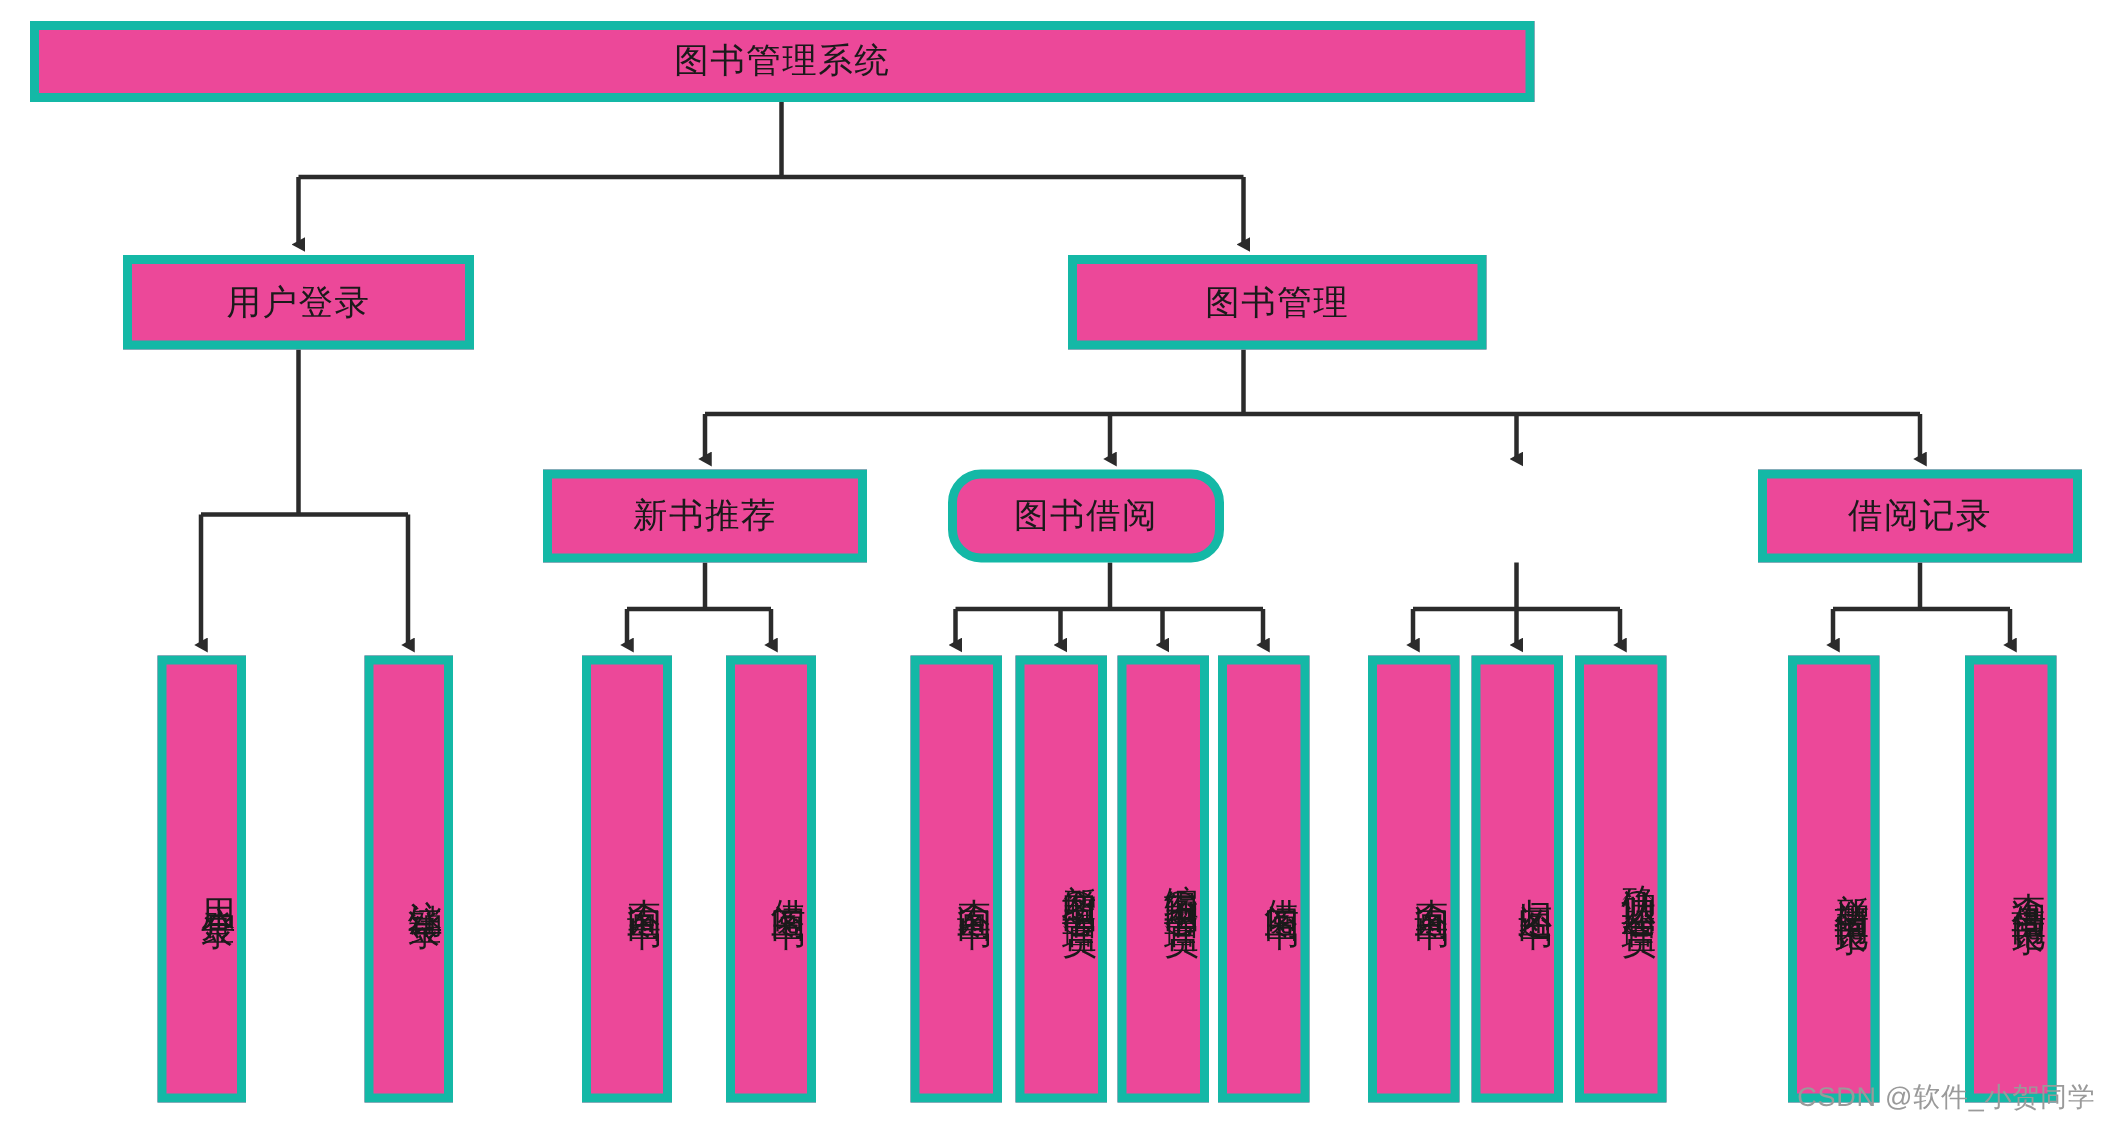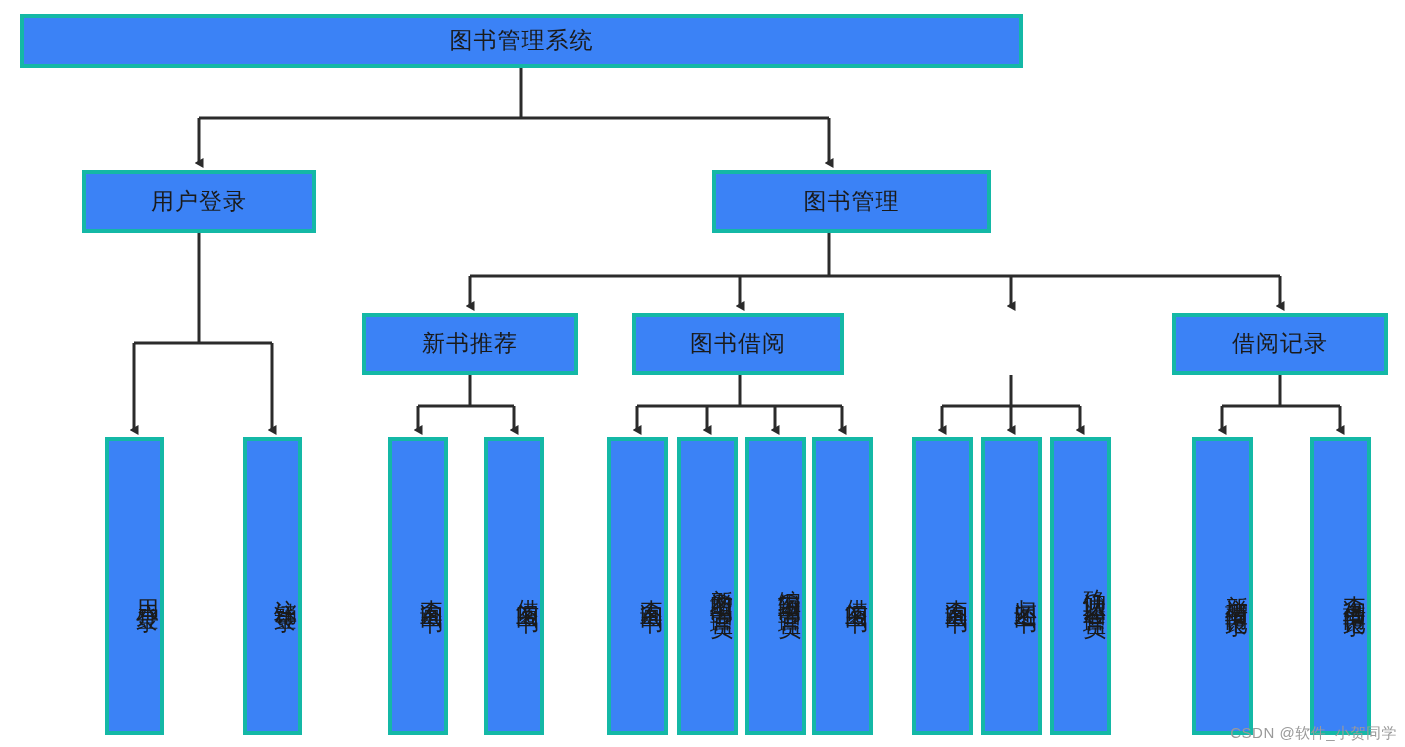--- a/index.html
+++ b/index.html
@@ -22,22 +22,22 @@
     position: absolute;
     left: 0;
     top: 0;
     width: 1405px;
     height: 747px;
     pointer-events: none;
   }
   .node {
     position: absolute;
     box-sizing: border-box;
-    background: #3b82f6;
-    border: 4px solid #14b8a6;
+    background: #ec4899;
+    border: 6px solid #14b8a6;
     display: flex;
     align-items: center;
     justify-content: center;
     color: #1a1a1a;
   }
   .node.horiz {
     font-size: 23px;
     letter-spacing: 1px;
     line-height: 1.2;
   }
@@ -51,21 +51,21 @@
     letter-spacing: 4px;
     line-height: 1.1;
     padding-top: 6px;
     align-items: flex-start;
     justify-content: center;
   }
   .watermark {
     position: absolute;
     right: 8px;
     bottom: 4px;
-    font-size: 15px;
+    font-size: 18px;
     color: #9a9a9a;
     letter-spacing: 0.5px;
     white-space: nowrap;
   }
 </style>
 </head>
 <body>
 
 <div id="diagram-root">
 
@@ -129,21 +129,21 @@
   <div class="node horiz" style="left:82px; top:170px; width:234px; height:63px;">
     <span>用户登录</span>
   </div>
   <div class="node horiz" style="left:712px; top:170px; width:279px; height:63px;">
     <span>图书管理</span>
   </div>
 
   <div class="node horiz" style="left:362px; top:313px; width:216px; height:62px;justify-content:center;">
     <span>新书推荐</span>
   </div>
-  <div class="node horiz" style="left:632px; top:313px; width:212px; height:62px;">
+  <div class="node horiz" style="left:632px; top:313px; width:184px; height:62px;border-radius:22px;">
     <span>图书借阅</span>
   </div>
   <div class="node horiz" style="left:1172px; top:313px; width:216px; height:62px;">
     <span>借阅记录</span>
   </div>
 
   <div class="node vert" style="left:105px; top:437px; width:59px; height:298px;">
     <span>用户登录</span>
   </div>
   <div class="node vert" style="left:243px; top:437px; width:59px; height:298px;">

